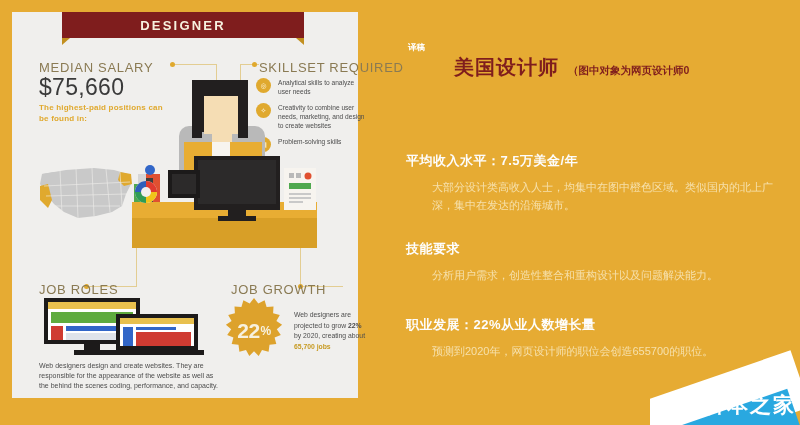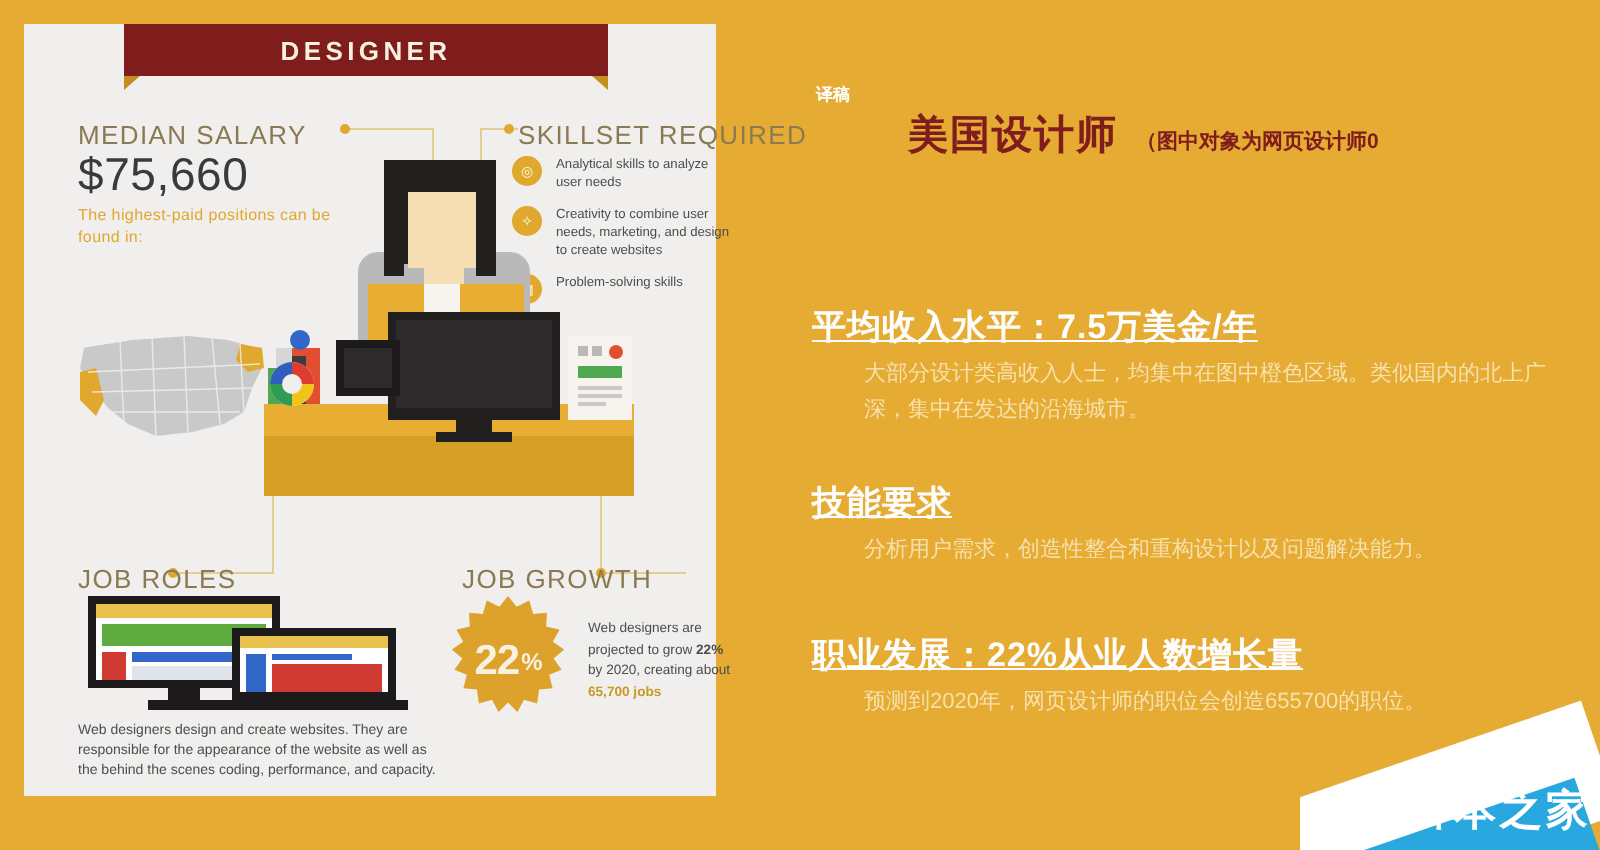--- a/index.html
+++ b/index.html
@@ -39,21 +39,21 @@
   }
   .conn{position:absolute;border-color:#e3cd92;border-style:solid;border-width:0;}
 
   .salary-title{left:27px;top:48px;font-size:13px;}
   .salary-amt{
     position:absolute;left:27px;top:62px;font-size:23px;color:#3a3a3a;
     font-weight:400;letter-spacing:.3px;
   }
   .salary-hl{
     position:absolute;left:27px;top:90px;width:135px;font-size:8px;
-    color:#e0a92e;font-weight:normal;line-height:11px;letter-spacing:.2px;
+    color:#e0a92e;font-weight:bold;line-height:11px;letter-spacing:.2px;
   }
   .salary-body{
     position:absolute;left:27px;top:113px;width:132px;font-size:7.6px;
     color:#4d4d4d;line-height:11.5px;
   }
 
   
   .usmap{position:absolute;left:24px;top:148px;width:105px;height:68px;}
 
   
@@ -93,21 +93,21 @@
   }
   .growth-body b{color:#4d4d4d;}
   .growth-body .gold{color:#c79a22;}
 
   
   .zh{position:absolute;left:404px;top:0;width:396px;height:425px;color:#fff;}
   .zh-kicker{position:absolute;left:4px;top:42px;font-size:8.5px;font-weight:bold;color:#ffffff;}
   .zh-h1{position:absolute;left:2px;top:54px;font-size:20px;font-weight:bold;color:#7f1d1d;letter-spacing:1px;margin-left:48px;}
   .zh-h1 .paren{font-size:10.5px;font-weight:bold;margin-left:9px;letter-spacing:0;}
 
-  .zh-h2{position:absolute;font-size:17px;font-weight:bold;color:#fdfdfd;letter-spacing:.5px;white-space:nowrap;text-decoration:underline;}
+  .zh-h2{position:absolute;font-size:13px;font-weight:bold;color:#fdfdfd;letter-spacing:.5px;white-space:nowrap;}
   .zh-p{position:absolute;font-size:11px;color:#f6e0ab;line-height:18px;}
 
   .h2-salary{left:2px;top:152px;}
   .p-salary{left:28px;top:178px;width:356px;}
   .h2-skill{left:2px;top:240px;}
   .p-skill{left:28px;top:266px;width:356px;}
   .h2-growth{left:2px;top:316px;}
   .p-growth{left:28px;top:342px;width:356px;}
 
   

